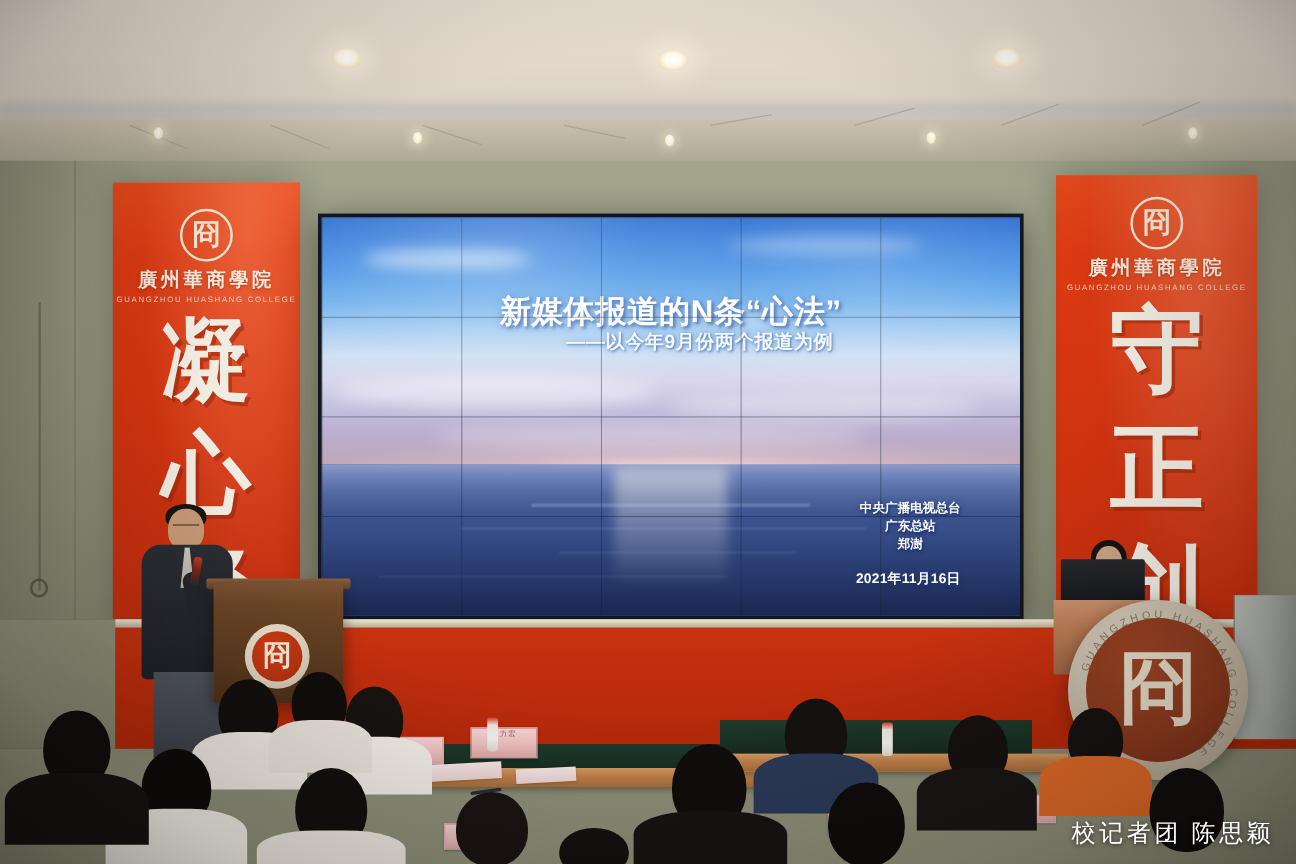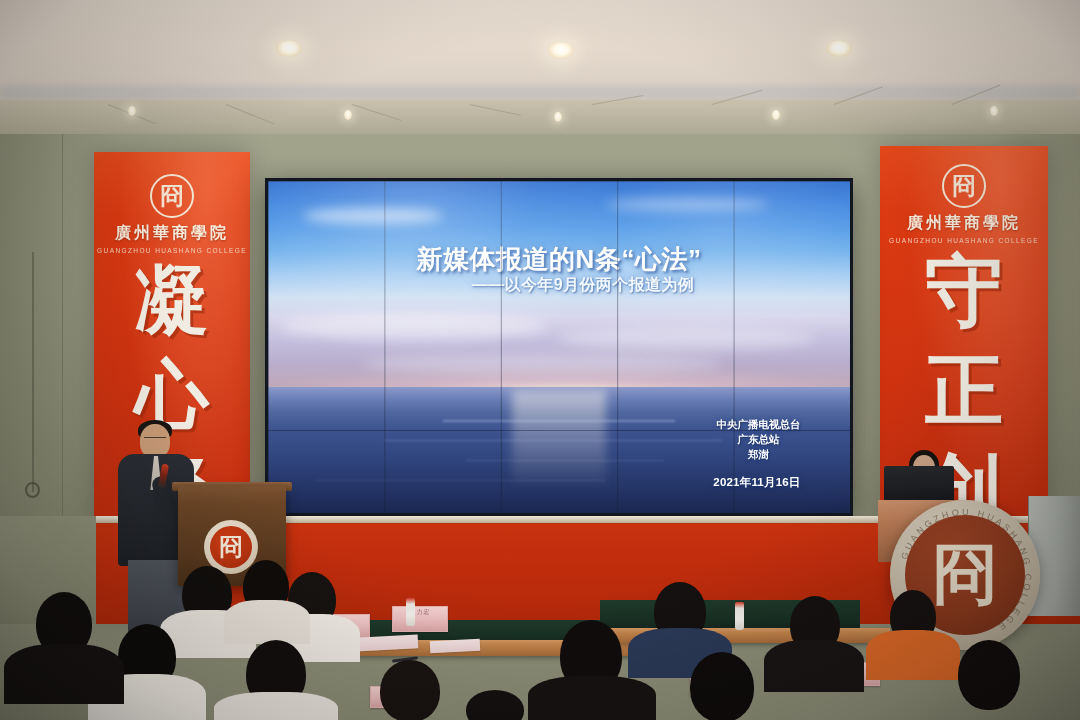--- a/index.html
+++ b/index.html
@@ -578,14 +578,15 @@
   <div class="shoulders" style="left:528px;top:676px;width:128px;height:48px;background:#171312;"></div>
 
   <div class="head" style="left:690px;top:652px;width:64px;height:70px;background:#0f0c0b;"></div>
 
   <div class="head" style="left:958px;top:640px;width:62px;height:70px;background:#120e0d;"></div>
 
   <div class="head" style="left:466px;top:690px;width:58px;height:40px;background:#141110;"></div>
 
   <div class="vignette"></div>
 
+  <div class="watermark">校记者团  陈思颖</div>
 
 </div>
 
 </body></html>

